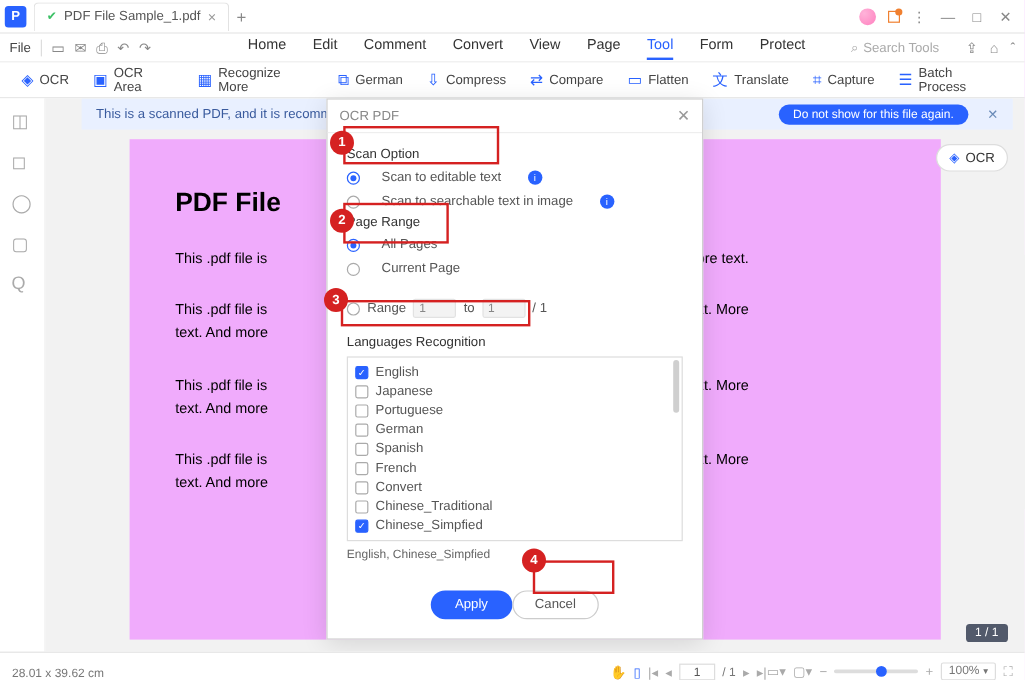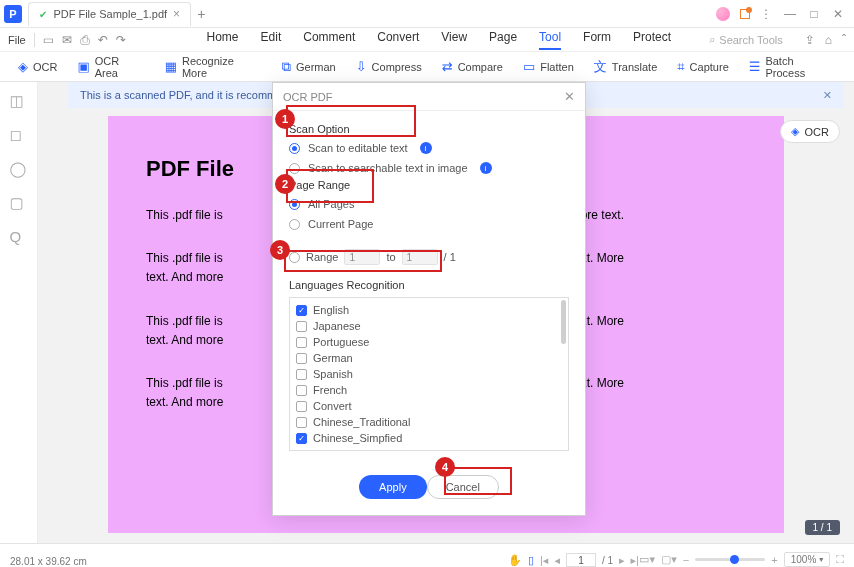--- a/index.html
+++ b/index.html
@@ -61,21 +61,21 @@
 
 .page-badge { position:absolute; bottom:8px; right:14px; background:#525a6b; color:#fff; font-size:10px; padding:2px 8px; border-radius:3px; }
 
 
 .modal { position:absolute; top:82px; left:272px; width:314px; background:#fff; border:1px solid #d0d0d0; box-shadow:0 4px 20px rgba(0,0,0,0.12); font-size:11px; color:#555; }
 .modal-head { display:flex; align-items:center; padding:6px 10px; border-bottom:1px solid #eee; }
 .modal-head .mt { flex:1; color:#888; }
 .modal-head .mx { color:#999; cursor:pointer; font-size:13px; }
 .mbody { padding:8px 16px 14px; }
 .sec-title { font-weight:500; color:#333; font-size:11px; margin-top:4px; }
-.opt { display:flex; align-items:center; gap:8px; margin-top:6px; padding:1px 0; }
+.opt { display:flex; align-items:center; gap:18px; margin-top:6px; padding:1px 0; }
 .radio { width:11px; height:11px; border-radius:50%; border:1px solid #aaa; display:inline-flex; align-items:center; justify-content:center; flex-shrink:0; }
 .radio.on { border-color:#2962ff; }
 .radio.on::after { content:""; width:5px; height:5px; background:#2962ff; border-radius:50%; }
 .info { width:12px; height:12px; border-radius:50%; background:#2962ff; color:#fff; font-size:8px; display:inline-flex; align-items:center; justify-content:center; margin-left:4px; }
 .range-row { display:flex; align-items:center; gap:6px; margin-top:18px; }
 .nbox { width:36px; height:16px; background:#f3f3f3; border:1px solid #e2e2e2; border-radius:2px; font-size:10px; color:#888; display:inline-flex; align-items:center; padding:0 4px; }
 .lang-box { border:1px solid #ddd; margin-top:6px; max-height:158px; overflow:hidden; position:relative; }
 .lang-list { padding:4px 6px; }
 .lrow { display:flex; align-items:center; gap:6px; padding:2px 0; font-size:11px; }
 .cbox { width:11px; height:11px; border:1px solid #aaa; border-radius:2px; display:inline-flex; align-items:center; justify-content:center; flex-shrink:0; }
@@ -202,20 +202,21 @@
   <div class="left-rail">
     <span class="rail-ico">◫</span>
     <span class="rail-ico">◻</span>
     <span class="rail-ico">◯</span>
     <span class="rail-ico">▢</span>
     <span class="rail-ico">Q</span>
   </div>
   <div class="canvas">
     <div class="banner">
       <span class="btxt">This is a scanned PDF, and it is recommended</span>
+      <span class="pill">Do not show for this file again.</span>
       <span class="xb">✕</span>
     </div>
     <div class="page">
       <div class="page-inner">
         <div class="page-title">PDF File</div>
         <div class="para"><span>This .pdf file is</span><span style="float:right">d more text.</span></div>
         <div class="para"><span>This .pdf file is</span><span style="float:right">d more text. More</span><br><span>text. And more</span></div>
         <div class="para"><span>This .pdf file is</span><span style="float:right">d more text. More</span><br><span>text. And more</span></div>
         <div class="para"><span>This .pdf file is</span><span style="float:right">d more text. More</span><br><span>text. And more</span></div>
       </div>
@@ -299,20 +300,21 @@
             <span class="cbox"></span>
             <span>Chinese_Traditional</span>
           </div>
         <div class="lrow">
             <span class="cbox on"></span>
             <span>Chinese_Simpfied</span>
           </div>
       </div>
       <div class="lang-scroll"></div>
     </div>
+    <div class="lang-summary">English,   Chinese_Simpfied</div>
   </div>
   <div class="mfoot">
     <button class="btn-apply">Apply</button>
     <button class="btn-cancel">Cancel</button>
   </div>
 </div>
 
 <div class="num-badge" style="top:109px; left:275px">1</div>
 <div class="redbox" style="top:105px; left:286px; width:130px; height:32px"></div>
 <div class="num-badge" style="top:174px; left:275px">2</div>

